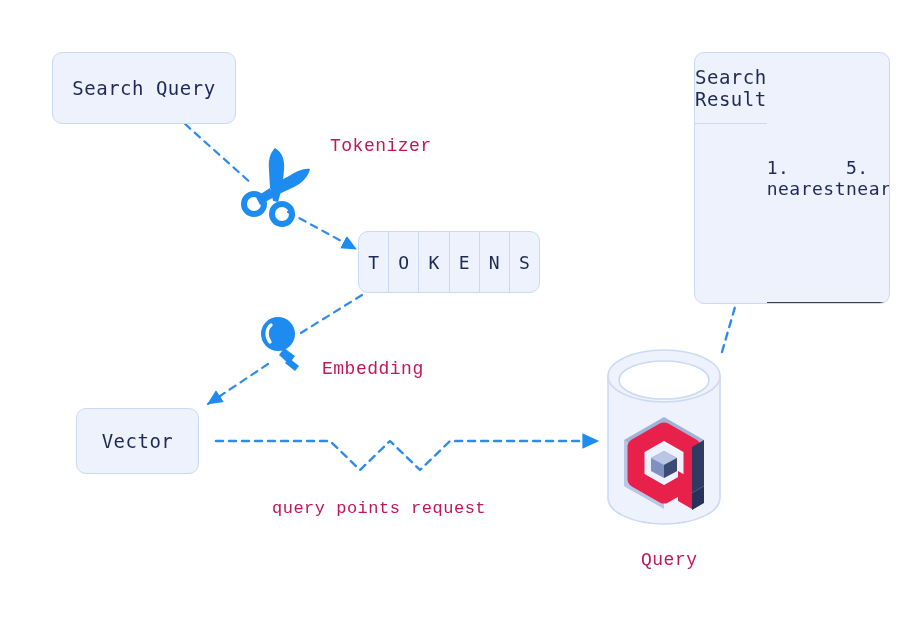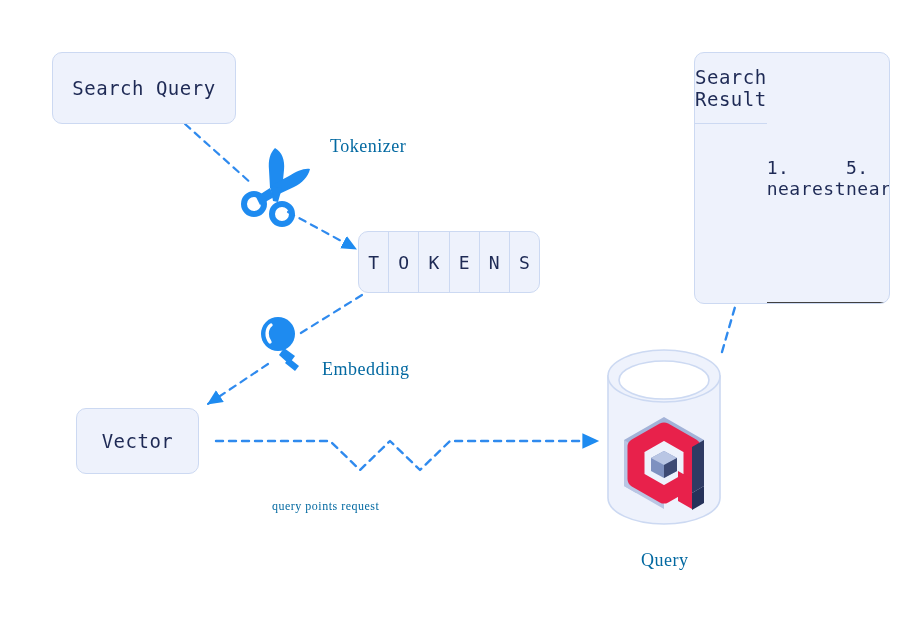--- a/index.html
+++ b/index.html
@@ -106,29 +106,29 @@
     font-size: 18px;
     color: #1e2a55;
     border-bottom: 1px solid #404040;
     letter-spacing: 0.5px;
   }
   .result-row:last-child { border-bottom: none; }
 
   
   .edge-label {
     position: absolute;
-    color: #0369a1;
-    font-family: Liberation Serif, serif;
+    color: #be185d;
+    font-family: Liberation Mono, monospace;
     font-size: 18px;
     white-space: nowrap;
     letter-spacing: 0.5px;
   }
   #tokenizer-label { left: 330px; top: 136px; }
   #embedding-label { left: 322px; top: 359px; }
-  #query-request-label { left: 272px; top: 499px; font-size: 12px; }
+  #query-request-label { left: 272px; top: 499px; font-size: 17px; }
   #qdrant-label {
     left: 641px;
     top: 550px;
     font-size: 18px;
   }
 
   
   .overlay {
     position: absolute;
     left: 0; top: 0;

